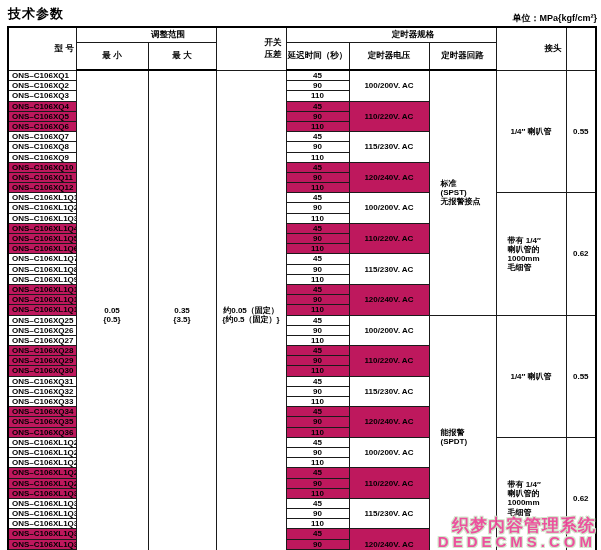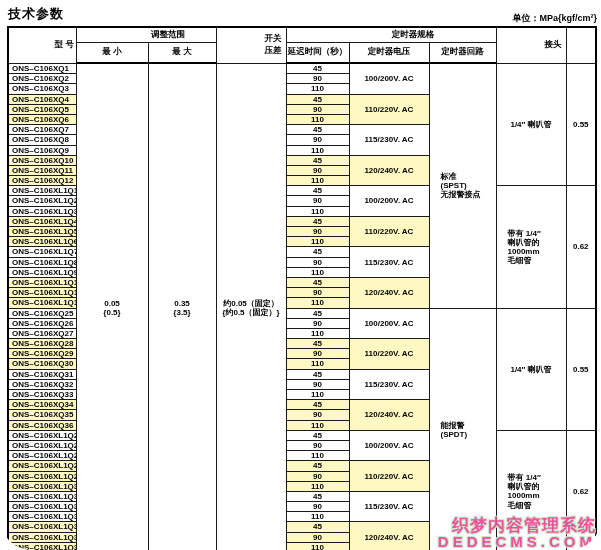--- a/index.html
+++ b/index.html
@@ -1,19 +1,19 @@
 <!DOCTYPE html>
 <html><head>
 <meta charset="utf-8">
 <style>
   * { margin:0; padding:0; box-sizing:border-box; }
   html,body { background:#fff; }
   .page {
     position:relative; width:601px; height:550px; background:#fff;
-    font-family:"Liberation Sans", sans-serif; color:#000; overflow:hidden;border-radius:32px;
+    font-family:"Liberation Sans", sans-serif; color:#000; overflow:hidden;
   }
   .title {
     position:absolute; left:8px; top:5px;
     font-size:13px; font-weight:bold; letter-spacing:1px;
   }
   .unit-note {
     position:absolute; right:4px; top:12px;
     font-size:9px; font-weight:bold;
   }
   table.spec {
@@ -21,28 +21,28 @@
     width:588px; border-collapse:collapse; table-layout:fixed;
     border:2px solid #000;
   }
   table.spec th, table.spec td {
     border:1px solid #1a1a1a;
     font-weight:bold; color:#000;
     overflow:hidden; vertical-align:middle;
   }
   table.spec thead th { font-size:8.5px; text-align:center; background:#fff; }
   table.spec thead tr.h1 th { height:15px;padding-left:44px; }
-  table.spec thead tr.h2 th { height:21px; border-bottom:2px solid #000; }
+  table.spec thead tr.h2 th { height:28px; border-bottom:2px solid #000; }
   table.spec tbody tr { height:10px; }
   table.spec tbody td { font-size:8px; line-height:1.15; }
   td.c-model { font-size:7.5px; text-align:left; padding-left:3px; letter-spacing:0; white-space:nowrap;margin-left:33px; }
   td.c-center { text-align:center; }
   td.c-left  { text-align:left; padding-left:11px; }
   td.pre { white-space:pre-line; }
-  td.shade { background:#fef9c3; }
+  td.shade { background:#be185d; }
   .watermark {
     position:absolute; right:5px; bottom:1px;
     text-align:right; line-height:1.0; pointer-events:none;
     color:#ec4899; opacity:0.95;
   }
   .watermark .wm1 {
     font-size:17px; font-weight:bold; letter-spacing:1px;
     text-shadow:1px 1px 0 #cfe6c8, -1px -1px 0 #cfe6c8, 1px -1px 0 #cfe6c8, -1px 1px 0 #cfe6c8;
   }
   .watermark .wm2 {

